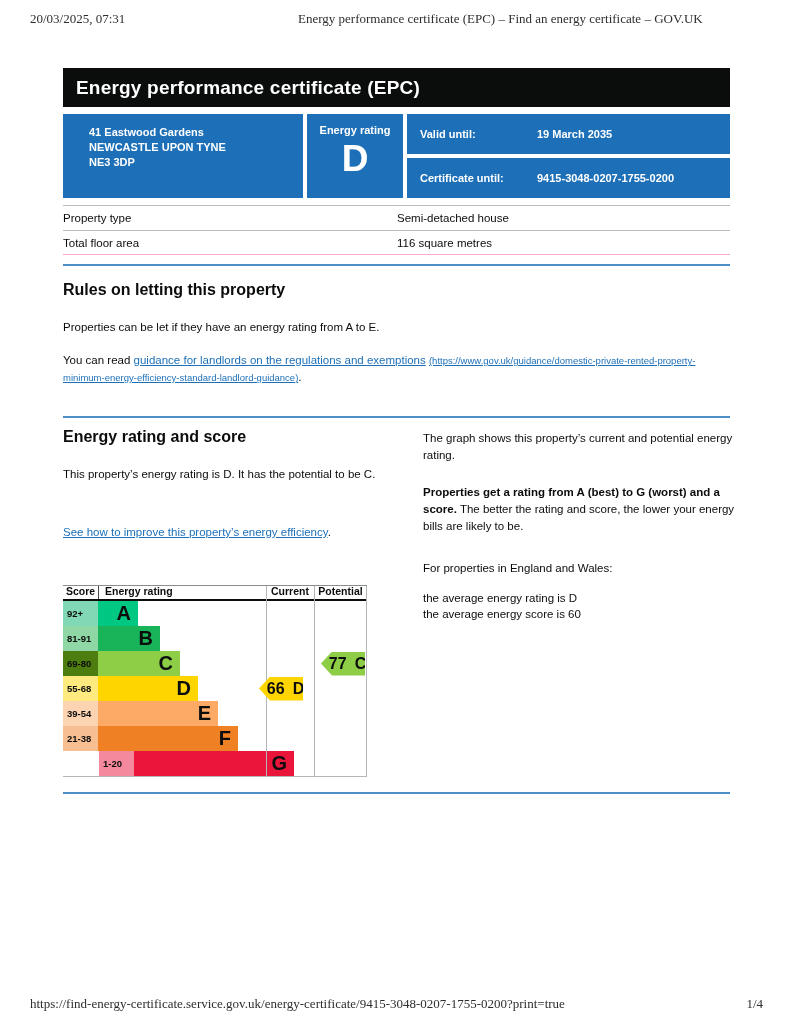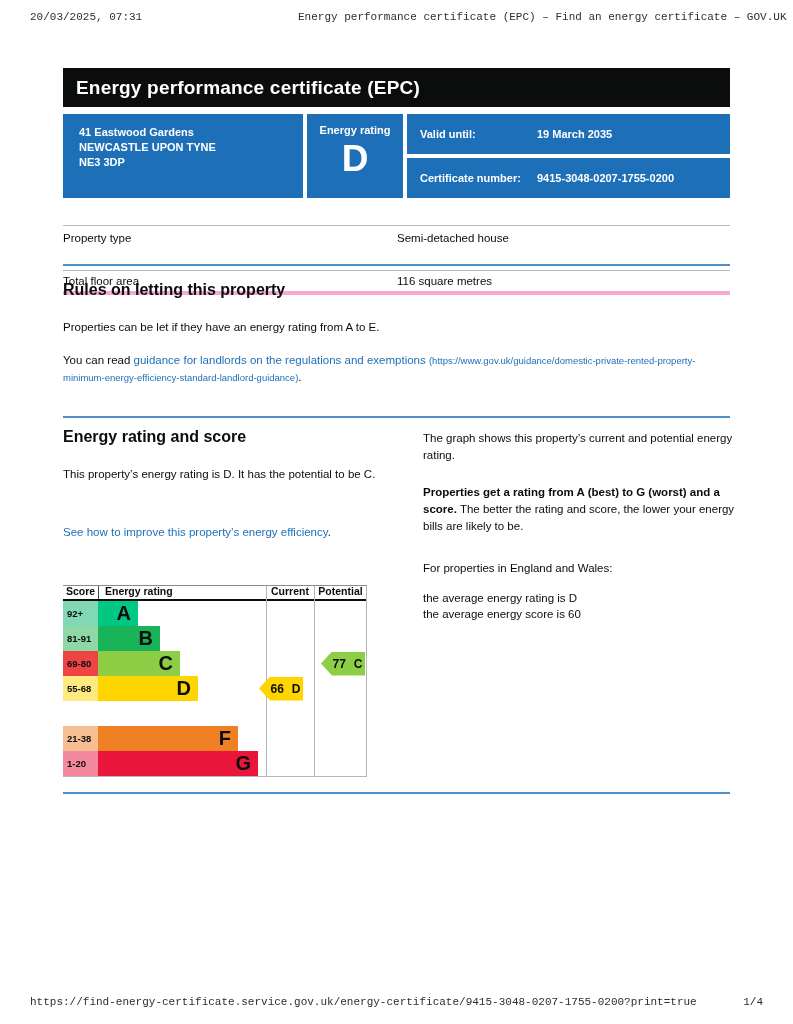--- a/index.html
+++ b/index.html
@@ -3,69 +3,69 @@
 <meta charset="utf-8">
 <style>
   * { box-sizing: border-box; margin: 0; padding: 0; }
   html, body { background: #fff; }
   body {
     width: 793px; height: 1024px; position: relative;
     font-family: "Liberation Sans", sans-serif;
     color: #0b0c0c; overflow: hidden;
   }
   .abs { position: absolute; }
-  .serif { font-family: Liberation Mono, monospace; font-size: 11px; color: #2e2e2e; }
+  .serif { font-family: Liberation Serif, serif; font-size: 13px; color: #2e2e2e; }
 
   
   .ph-date  { left: 30px; top: 11px; }
   .ph-title { left: 298px; top: 11px; white-space: nowrap; }
   .pf-url   { left: 30px; top: 996px; text-align: center; }
   .pf-page  { right: 30px; top: 996px; }
 
   
   .banner {
     left: 63px; top: 68px; width: 667px; height: 39px;
     background: #0b0c0c; color: #fff;
     display: flex; align-items: center; padding-left: 13px;
     font-size: 19px; font-weight: bold; letter-spacing: .2px;
   }
 
   
   .bluebox { background: #1d70b8; color: #fff; }
   .addr-box {
     left: 63px; top: 114px; width: 240px; height: 84px;
-    padding: 11px 16px; font-size: 11px; font-weight: bold; line-height: 15px;
+    padding: 11px 26px; font-size: 11px; font-weight: bold; line-height: 15px;
   }
   .rating-box { left: 307px; top: 114px; width: 96px; height: 84px; text-align: center; }
   .rating-box .rlabel  { font-size: 11px; font-weight: bold; margin-top: 10px; }
   .rating-box .rletter { font-size: 37px; font-weight: bold; line-height: 42px; margin-top: 2px; }
   .kv-box {
     width: 323px; height: 40px; left: 407px;
     display: flex; align-items: center; padding-left: 13px;
     font-size: 11px; font-weight: bold;
   }
   .kv-box .lbl { width: 117px; }
   .valid-box { top: 114px; }
   .cert-box  { top: 158px; }
 
   
   .prop-table { left: 63px; top: 205px; width: 667px; }
   .prow {
     height: 25px; display: flex; align-items: center;
-    border-top: 1px solid #b9bcbe; font-size: 11.5px; margin-top: 20px;
-  }
-  .prow:last-child { border-bottom: 4px solid #f9a8d4; }
+    border-top: 1px solid #b9bcbe; font-size: 11.5px;
+  }
+  .prow:last-child { border-bottom: 1px solid #f9a8d4; }
   .prow .plabel { width: 334px; }
 
   .divider { left: 63px; width: 667px; height: 2px; background: #4d8ec7; }
   .d1 { top: 264px; } .d2 { top: 416px; } .d3 { top: 792px; }
 
   .h2 { font-size: 16px; font-weight: bold; }
   .body-txt { font-size: 11.5px; line-height: 17px; }
-  .link { color: #1d70b8; cursor: pointer; }
+  .link { color: #1d70b8; text-decoration: underline; cursor: pointer; }
   .link-url { font-size: 9.5px; }
 
   .rules-heading { left: 63px; top: 281px; }
   .rules-para1   { left: 63px; top: 319px; width: 667px; }
   .rules-para2   { left: 63px; top: 352px; width: 667px; }
 
   .sec2-heading  { left: 63px; top: 428px; }
   .sec2-para     { left: 63px; top: 466px; width: 330px; }
   .sec2-link     { left: 63px; top: 524px; width: 330px; }
   .col2-p1       { left: 423px; top: 430px; width: 317px; }
@@ -88,21 +88,21 @@
     font-size: 9.5px; font-weight: bold; line-height: 25px; padding-left: 4px;
   }
   .chart .band-bar {
     position: absolute; left: 35px; top: 0; height: 25px;
     display: flex; align-items: center; justify-content: flex-end; padding-right: 7px;
     font-size: 20px; font-weight: bold; color: #0b0c0c;
   }
   .chart .arrow {
     position: absolute; height: 24px; width: 44px;
     display: flex; align-items: center; justify-content: center;
-    font-size: 12px; font-weight: bold; padding-left: 9px;
+    font-size: 16px; font-weight: bold; padding-left: 9px;
     clip-path: polygon(0% 50%, 25% 0%, 100% 0%, 100% 100%, 25% 100%);
   }
   .chart .arrow .num { margin-right: 8px; }
 </style>
 </head>
 <body>
 
 <div class="abs serif ph-date">20/03/2025, 07:31</div>
 <div class="abs serif ph-title">Energy performance certificate (EPC) – Find an energy certificate – GOV.UK</div>
 
@@ -117,21 +117,21 @@
 </div>
 <div class="abs bluebox rating-box">
   <div class="rlabel">Energy rating</div>
   <div class="rletter">D</div>
 </div>
 <div class="abs bluebox kv-box valid-box">
   <span class="lbl">Valid until:</span>
   <span class="val">19 March 2035</span>
 </div>
 <div class="abs bluebox kv-box cert-box">
-  <span class="lbl">Certificate number:</span>
+  <span class="lbl">Certificate until:</span>
   <span class="val">9415-3048-0207-1755-0200</span>
 </div>
 
 <div class="abs prop-table">
   <div class="prow">
     <div class="plabel">Property type</div>
     <div class="pvalue">Semi-detached house</div>
   </div>
   <div class="prow">
     <div class="plabel">Total floor area</div>
@@ -171,32 +171,36 @@
     <div class="hvline"></div>
     <div class="band-row" style="top: 16px;">
       <div class="score-cell" style="background: rgb(128, 216, 181);">92+</div>
       <div class="band-bar" style="background: rgb(0, 199, 129); width: 40px;">A</div>
     </div>
     <div class="band-row" style="top: 41px;">
       <div class="score-cell" style="background: rgb(143, 216, 165);">81-91</div>
       <div class="band-bar" style="background: rgb(25, 180, 89); width: 62px;">B</div>
     </div>
     <div class="band-row" style="top: 66px;">
-      <div class="score-cell" style="background: #ef4444;">69-80</div>
+      <div class="score-cell" style="background: #4d7c0f;">69-80</div>
       <div class="band-bar" style="background: rgb(141, 206, 70); width: 82px;">C</div>
     </div>
     <div class="band-row" style="top: 91px;">
       <div class="score-cell" style="background: rgb(255, 234, 127);">55-68</div>
       <div class="band-bar" style="background: rgb(255, 213, 0); width: 100px;">D</div>
     </div>
+    <div class="band-row" style="top: 116px;">
+      <div class="score-cell" style="background: rgb(253, 212, 178);">39-54</div>
+      <div class="band-bar" style="background: rgb(252, 170, 101); width: 120px;">E</div>
+    </div>
     <div class="band-row" style="top: 141px;">
       <div class="score-cell" style="background: rgb(247, 191, 145);">21-38</div>
       <div class="band-bar" style="background: rgb(239, 128, 35); width: 140px;">F</div>
     </div>
-    <div class="band-row" style="top: 166px;">
+    <div class="band-row" style="top: 166px; margin-left: 36px;">
       <div class="score-cell" style="background: rgb(244, 137, 157);">1-20</div>
       <div class="band-bar" style="background: rgb(233, 21, 59); width: 160px;">G</div>
     </div>
     <div class="vline" style="left: 203px;"></div>
     <div class="vline" style="left: 251px;"></div>
     <div class="vline" style="left: 303px;"></div>
     <div class="botline"></div>
     <div class="arrow" style="background: rgb(255, 213, 0); left: 196px; top: 91.5px;">
       <span class="num">66</span>
       <span>D</span>

